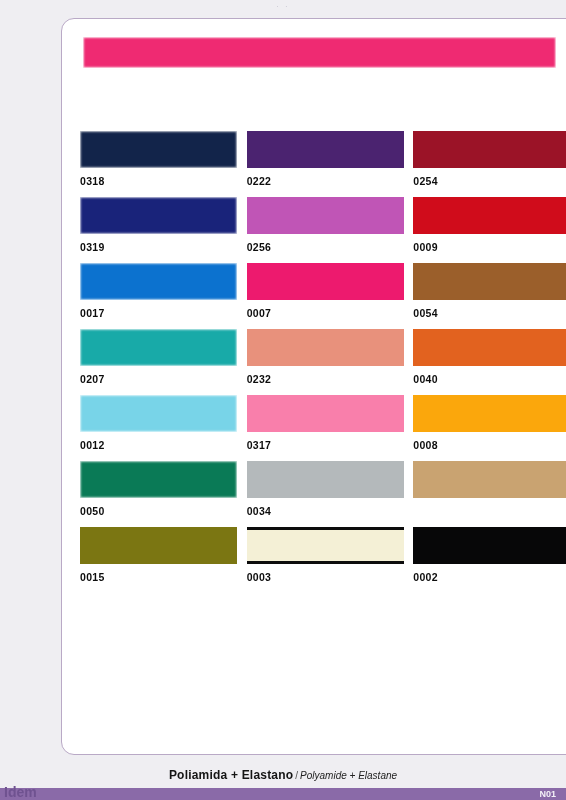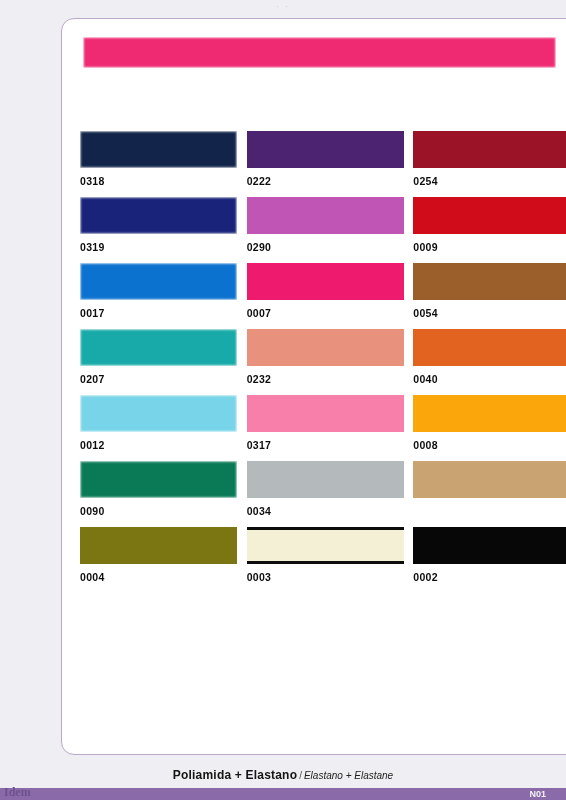--- a/index.html
+++ b/index.html
@@ -159,29 +159,28 @@
     position: absolute;
     left: 0; right: 0;
     bottom: 0;
     height: 12px;
     background: #8a6aa8;
   }
   .bar-left {
     position: absolute;
     left: 4px;
     top: -1px;
-    font-size: 12px;
+    font-size: 14px;
     font-weight: bold;
     color: #6f5290;
     line-height: 10px;
-    font-family: Liberation Serif, serif;
   }
   .bar-right {
     position: absolute;
-    right: 20px;
+    right: 10px;
     top: 1px;
     font-size: 9px;
     font-weight: bold;
     color: #ffffff;
     line-height: 10px;
     opacity: 0.9;
   }
 </style>
 </head>
 <body>
@@ -228,21 +227,21 @@
         <div class="cell">
           <div class="swatch glow">
             <div class="band" style="background: rgb(25, 35, 122);"></div>
           </div>
           <div class="code">0319</div>
         </div>
         <div class="cell">
           <div class="swatch">
             <div class="band" style="background: rgb(192, 85, 182);"></div>
           </div>
-          <div class="code">0290</div>
+          <div class="code">0256</div>
         </div>
         <div class="cell">
           <div class="swatch">
             <div class="band" style="background: rgb(208, 12, 27);"></div>
           </div>
           <div class="code">0009</div>
         </div>
       </div>
       <div class="grid-row">
         <div class="cell">
@@ -302,58 +301,58 @@
             <div class="band" style="background: rgb(251, 167, 12);"></div>
           </div>
           <div class="code">0008</div>
         </div>
       </div>
       <div class="grid-row">
         <div class="cell">
           <div class="swatch glow">
             <div class="band" style="background: rgb(10, 122, 86);"></div>
           </div>
-          <div class="code">0090</div>
+          <div class="code">0050</div>
         </div>
         <div class="cell">
           <div class="swatch">
             <div class="band" style="background: rgb(180, 185, 187);"></div>
           </div>
           <div class="code">0034</div>
         </div>
         <div class="cell">
           <div class="swatch">
             <div class="band" style="background: rgb(201, 163, 113);"></div>
           </div>
         </div>
       </div>
       <div class="grid-row">
         <div class="cell">
           <div class="swatch">
             <div class="band" style="background: rgb(123, 118, 18);"></div>
           </div>
-          <div class="code">0004</div>
+          <div class="code">0015</div>
         </div>
         <div class="cell">
           <div class="swatch ruled">
             <div class="band" style="background: rgb(244, 240, 214);"></div>
           </div>
           <div class="code">0003</div>
         </div>
         <div class="cell">
           <div class="swatch">
             <div class="band" style="background: rgb(7, 7, 8);"></div>
           </div>
           <div class="code">0002</div>
         </div>
       </div>
     </div>
 
 </div>
 
 <div class="footer">
-  <span class="footer-es">Poliamida + Elastano</span><span class="footer-sep">/</span><span class="footer-en">Elastano + Elastane</span>
+  <span class="footer-es">Poliamida + Elastano</span><span class="footer-sep">/</span><span class="footer-en">Polyamide + Elastane</span>
 </div>
 
 <div class="bottom-bar" style="background: rgb(138, 106, 168);">
   <span class="bar-left">Idem</span>
   <span class="bar-right">N01</span>
 </div>
 
 </body></html>

